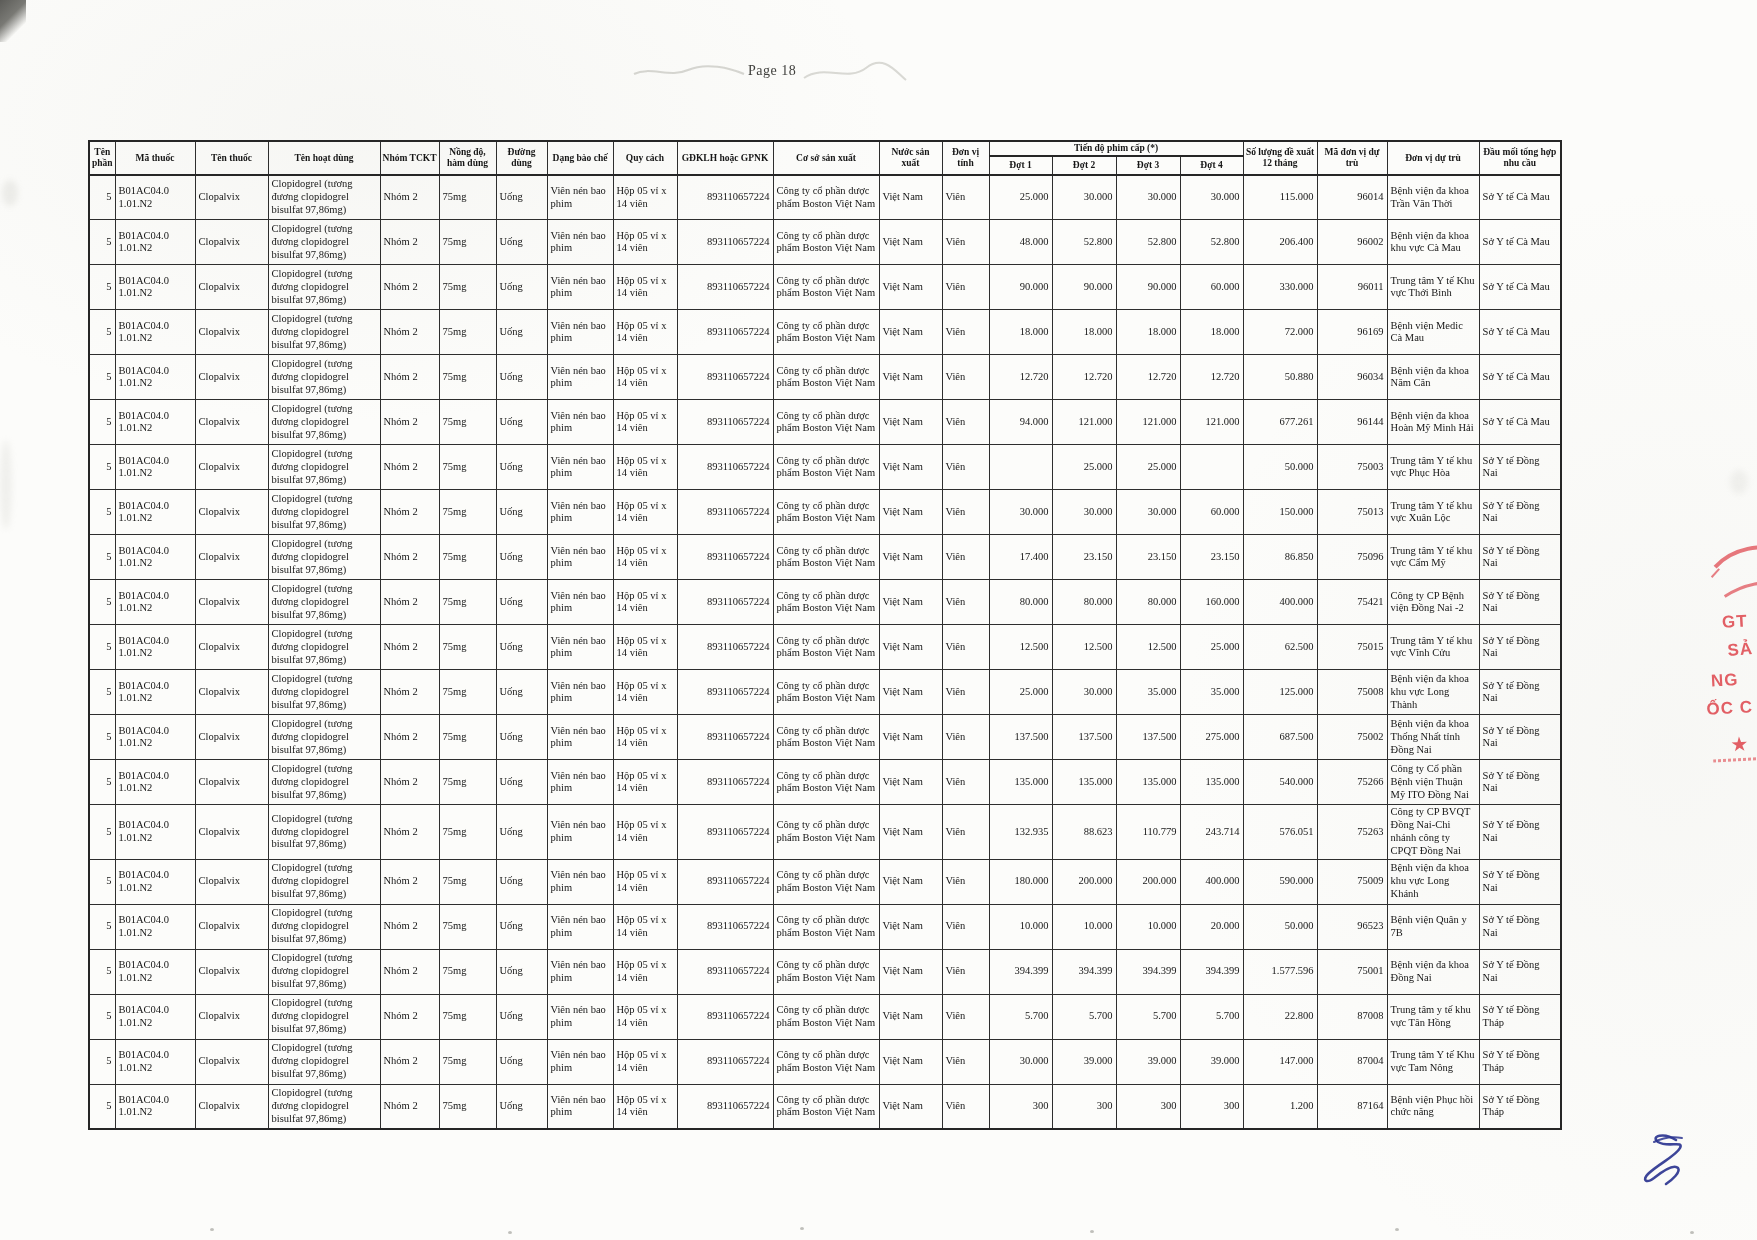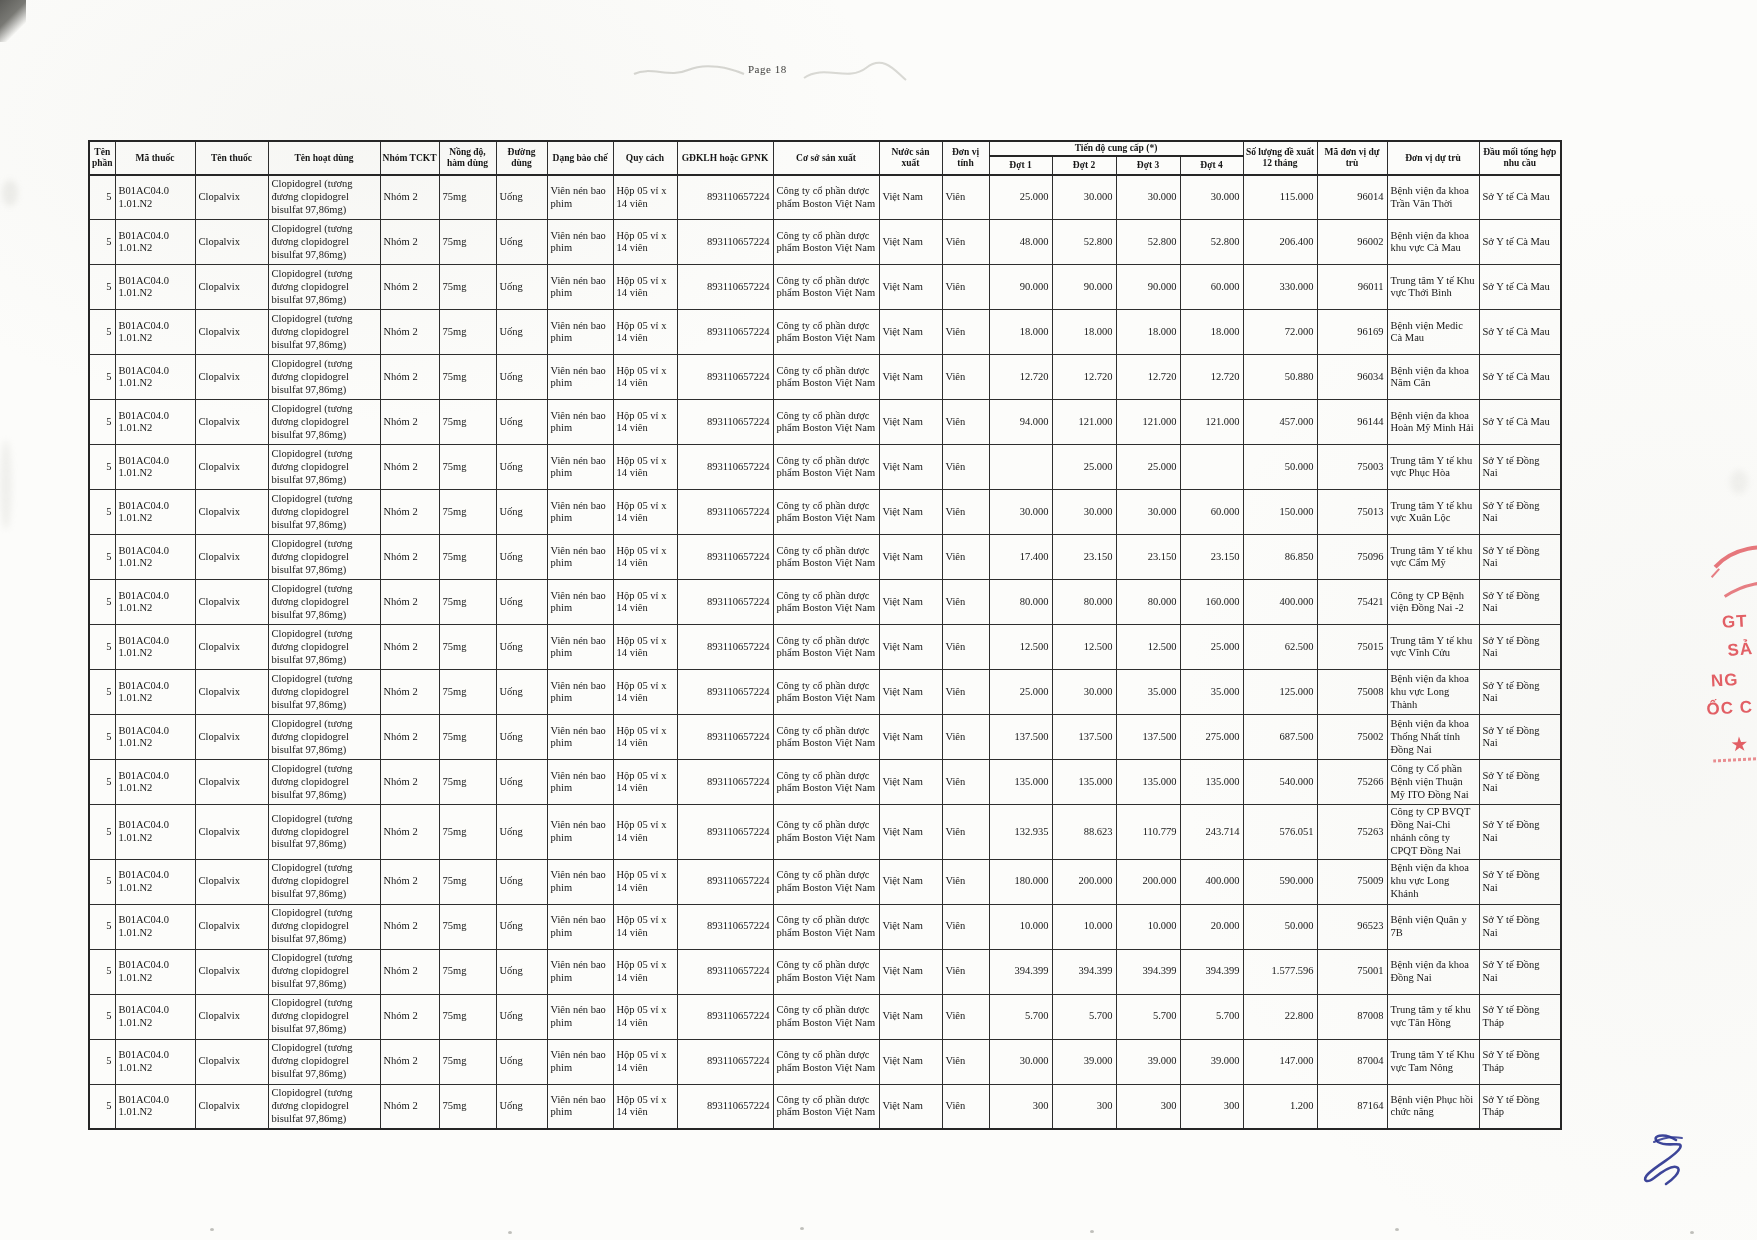--- a/index.html
+++ b/index.html
@@ -8,21 +8,21 @@
     background:#fcfcfa;
     background-image:
       radial-gradient(ellipse 900px 500px at 20% 10%, rgba(205,205,198,.12), transparent 60%),
       radial-gradient(ellipse 700px 800px at 95% 60%, rgba(205,205,198,.10), transparent 70%);
     overflow:hidden;
     font-family:"Liberation Serif","DejaVu Serif",serif;
     color:#1b1b1b;
   }
   
   .page-label{
-    position:absolute;left:748px;top:63px;font-size:11px;color:#3f3f3c;letter-spacing:.5px;text-align:center;
+    position:absolute;left:748px;top:63px;font-size:14px;color:#3f3f3c;letter-spacing:.5px;text-align:center;
   }
   .smudge-svg{position:absolute;pointer-events:none;}
   
   .tbl-wrap{position:absolute;left:88px;top:140px;}
   table.drug{
     border-collapse:collapse;table-layout:fixed;width:1472px;
     font-size:10.5px;line-height:1.22;color:#161616;
     border:2px solid #262626;
   }
   table.drug th,table.drug td{
@@ -119,21 +119,21 @@
           <th rowspan="2">Tên hoạt dùng</th>
           <th rowspan="2">Nhóm TCKT</th>
           <th rowspan="2">Nồng độ, hàm dùng</th>
           <th rowspan="2">Đường dùng</th>
           <th rowspan="2">Dạng bào chế</th>
           <th rowspan="2">Quy cách</th>
           <th rowspan="2">GĐKLH hoặc GPNK</th>
           <th rowspan="2">Cơ sở sản xuất</th>
           <th rowspan="2">Nước sản xuất</th>
           <th rowspan="2">Đơn vị tính</th>
-          <th colspan="4">Tiến độ cung cấp (*)</th>
+          <th colspan="4">Tiến độ phim cấp (*)</th>
           <th rowspan="2">Số lượng đề xuất 12 tháng</th>
           <th rowspan="2">Mã đơn vị dự trù</th>
           <th rowspan="2">Đơn vị dự trù</th>
           <th rowspan="2">Đầu mối tổng hợp nhu cầu</th>
         </tr>
         <tr class="sub">
           <th>Đợt 1</th>
           <th>Đợt 2</th>
           <th>Đợt 3</th>
           <th>Đợt 4</th>
@@ -271,21 +271,21 @@
       <td class="c-left">Viên nén bao phim</td>
       <td class="c-left">Hộp 05 vỉ x 14 viên</td>
       <td class="c-center">893110657224</td>
       <td class="c-left">Công ty cổ phần dược phẩm Boston Việt Nam</td>
       <td class="c-left">Việt Nam</td>
       <td class="c-left">Viên</td>
       <td class="c-num">94.000</td>
       <td class="c-num">121.000</td>
       <td class="c-num">121.000</td>
       <td class="c-num">121.000</td>
-      <td class="c-num">457.000</td>
+      <td class="c-num">677.261</td>
       <td class="c-center">96144</td>
       <td class="c-left">Bệnh viện đa khoa Hoàn Mỹ Minh Hải</td>
       <td class="c-left">Sở Y tế Cà Mau</td>
     </tr>
 
     <tr>
       <td class="c-stt">5</td>
       <td class="c-left">B01AC04.0 1.01.N2</td>
       <td class="c-left">Clopalvix</td>
       <td class="c-left">Clopidogrel (tương đương clopidogrel bisulfat 97,86mg)</td>

